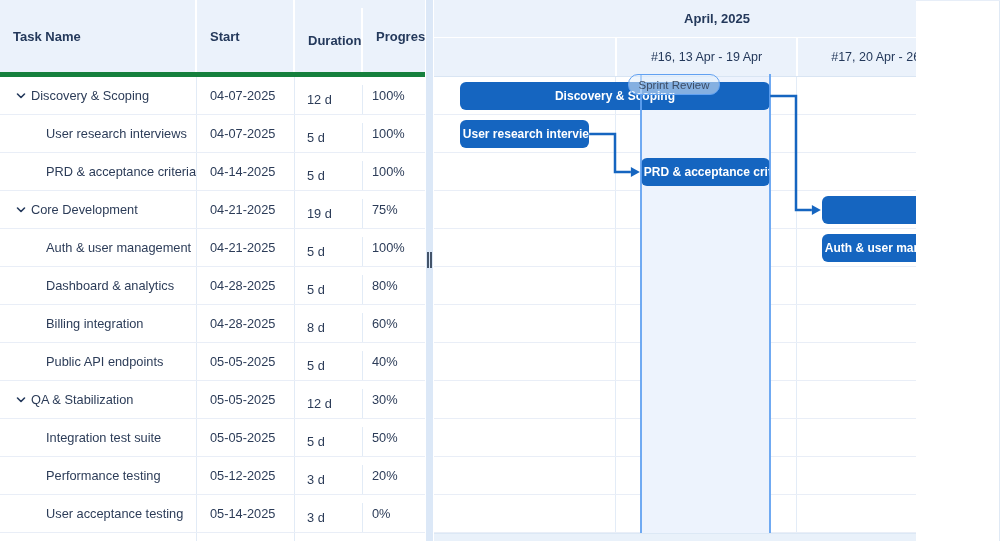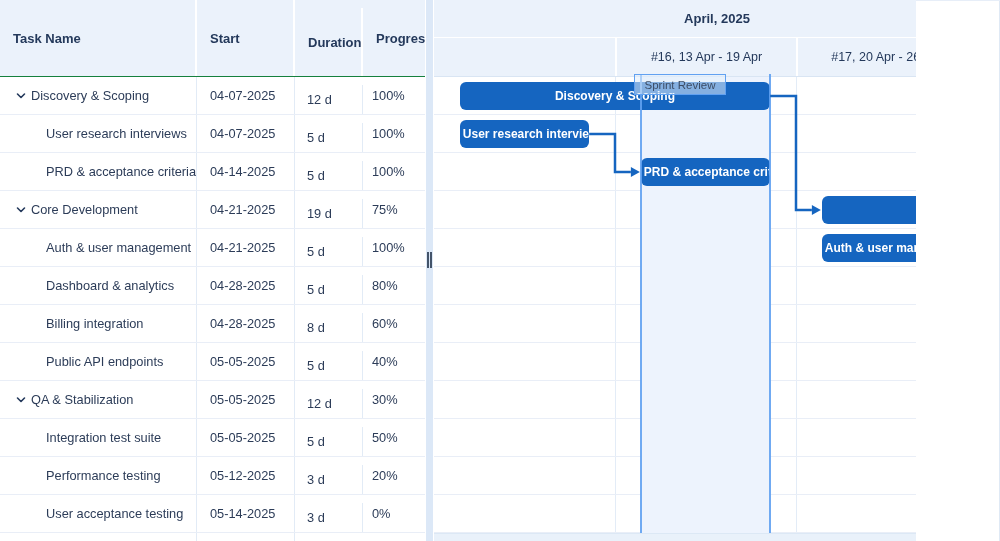--- a/index.html
+++ b/index.html
@@ -2,21 +2,21 @@
 <html><head>
 <meta charset="utf-8">
 <style>
   html,body{margin:0;padding:0;background:#fff;}
   .app{position:relative;width:1000px;height:541px;background:#fff;overflow:hidden;
        font-family:"Liberation Sans",sans-serif;
        box-shadow:inset 0 1px 0 #e7eef8, inset -1px 0 0 #dfe9f5, inset 1px 0 0 #eef4fb;}
   
   .grid{position:absolute;left:0;top:0;width:425px;height:541px;}
   .grid-header{position:absolute;top:0;left:0;width:425px;height:77px;background:#ebf2fb;
-       border-bottom:1px solid #15803d;box-sizing:border-box;display:flex;}
+       border-bottom:5px solid #15803d;box-sizing:border-box;display:flex;}
   .gh-cell{box-sizing:border-box;display:flex;align-items:center;padding-left:13px;
        font-size:13px;font-weight:700;color:#24395b;border-right:2px solid #fff;overflow:hidden;white-space:nowrap;}
   .gh-cell:last-child{border-right:none;}
   .w-name{width:197px;} .w-start{width:98px;} .w-dur{width:68px;margin-top:8px;} .w-prog{width:62px;}
   .grid-body{position:absolute;top:77px;left:0;width:425px;}
   .grid-row{height:38px;display:flex;border-bottom:1px solid #e9eef7;box-sizing:border-box;background:#fff;}
   .cell{box-sizing:border-box;display:flex;align-items:center;font-size:12.8px;color:#2c3c58;
        border-right:1px solid #e2ebf6;overflow:hidden;white-space:nowrap;}
   .cell:last-child{border-right:none;text-align:right;}
   .c-name{padding-left:14px;} .c-name.child{padding-left:46px;}
@@ -222,21 +222,21 @@
           <span>PRD &amp; acceptance criteria</span>
         </div>
         <div class="bar" style="left: 387.857px; width: 491.286px; top: 119px;">
           <span></span>
         </div>
         <div class="bar" style="left: 387.857px; width: 129.286px; top: 157px;">
           <span>Auth &amp; user management</span>
         </div>
         <div class="hl-line" style="left: 205.857px;"></div>
         <div class="hl-line" style="left: 335.143px;"></div>
-        <div class="hl-label" style="left: 200px;">Sprint Review</div>
+        <div class="hl-label" style="left: 194px; border-radius: 10px;">Sprint Review</div>
         <svg width="566" height="456" class="conns">
           <path d="M155.14285714285714,57 H181 V95 H196.85714285714286" fill="none" stroke="#1565c0" stroke-width="2.5"></path>
           <polygon points="205.85714285714286,95 196.85714285714286,90 196.85714285714286,100" fill="#1565c0"></polygon>
           <path d="M336.14285714285717,19 H362 V133 H377.8571428571429" fill="none" stroke="#1565c0" stroke-width="2.5"></path>
           <polygon points="386.8571428571429,133 377.8571428571429,128 377.8571428571429,138" fill="#1565c0"></polygon>
           <path d="M517.1428571428571,171 H543 V209 H558.8571428571429" fill="none" stroke="#1565c0" stroke-width="2.5"></path>
           <polygon points="567.8571428571429,209 558.8571428571429,204 558.8571428571429,214" fill="#1565c0"></polygon>
           <path d="M543,209 V247 H558.8571428571429" fill="none" stroke="#1565c0" stroke-width="2.5"></path>
           <polygon points="567.8571428571429,247 558.8571428571429,242 558.8571428571429,252" fill="#1565c0"></polygon>
         </svg>

